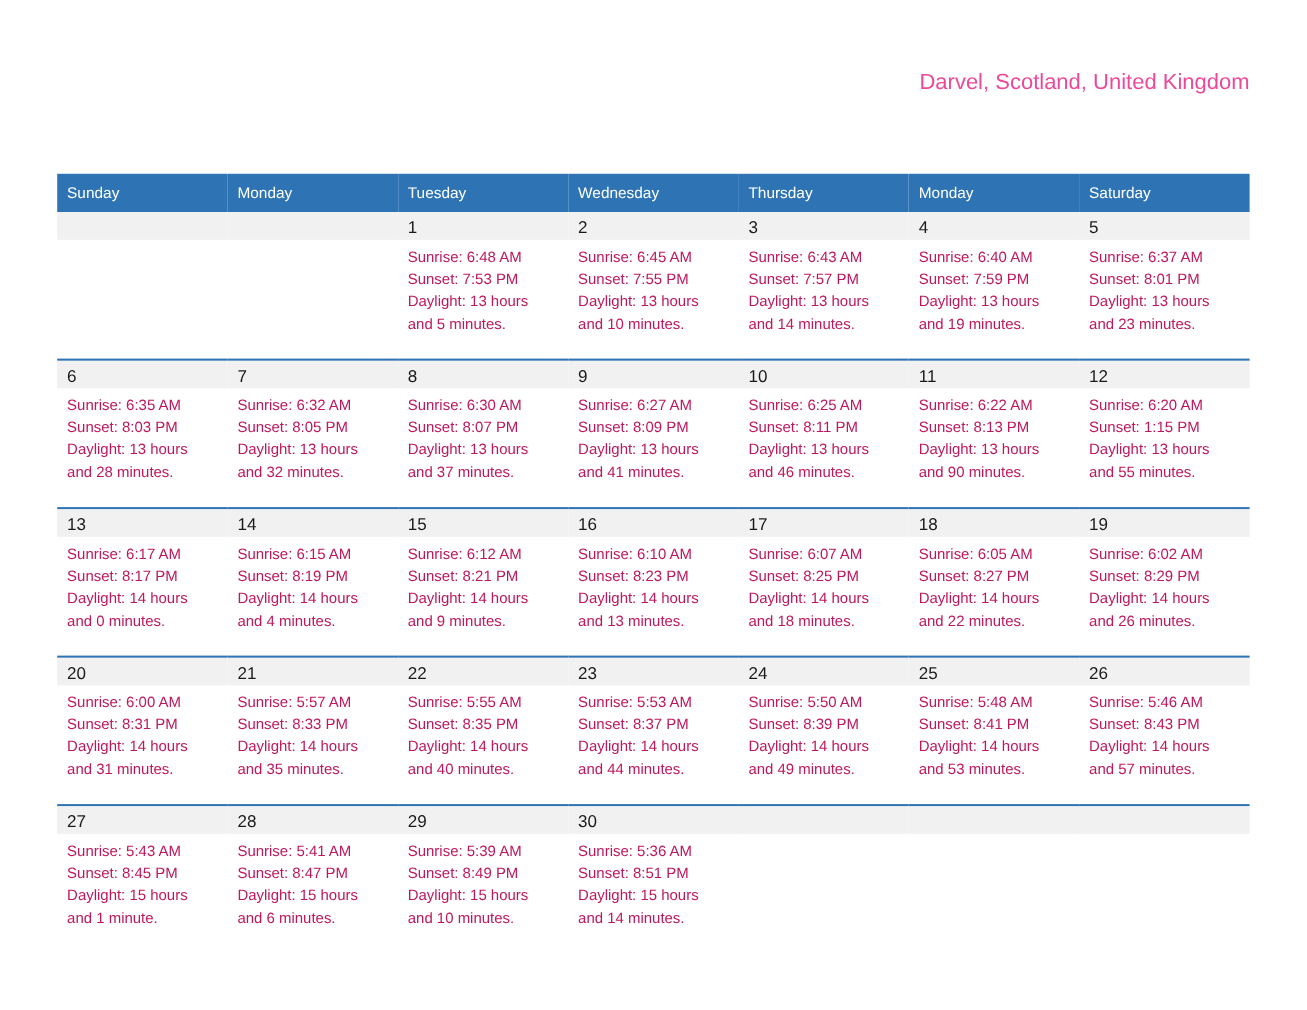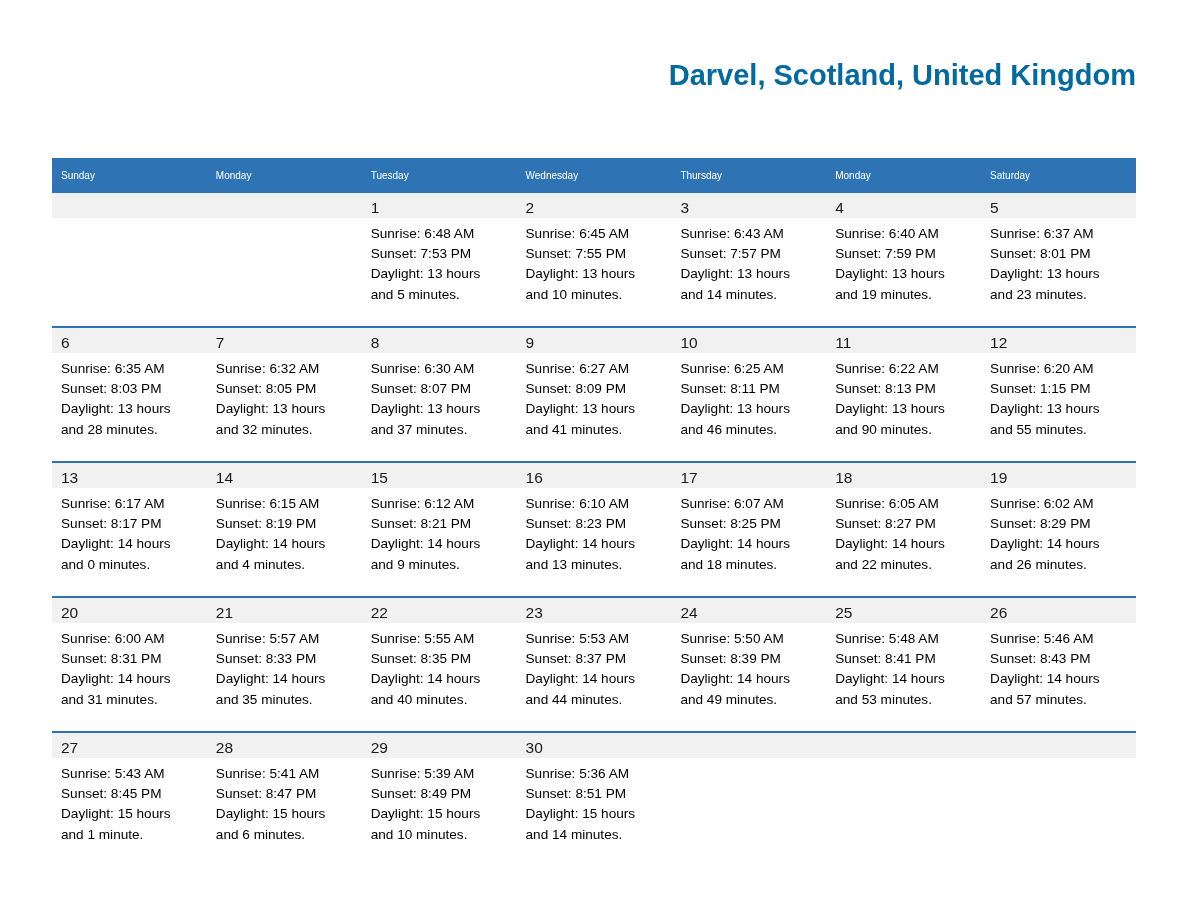--- a/index.html
+++ b/index.html
@@ -72,43 +72,43 @@
     text-align: right;
   }
   .month-title {
     font-size: 41px;
     font-weight: 400;
     color: #000;
     line-height: 48px;
     white-space: nowrap;
   }
   .location-title {
-    font-size: 29px;
-    font-weight: 700;
-    color: #0369a1;
+    font-size: 20px;
+    font-weight: 400;
+    color: #ec4899;
     line-height: 28px;
     margin-top: 13px;
     white-space: nowrap;
   }
 
   
   .calendar {
     position: absolute;
     left: 52px;
     top: 158px;
     width: 1084px;
     border-collapse: collapse;
     table-layout: fixed;
   }
   .calendar col { width: 154.85px; }
 
   thead th {
     background: #2e74b5;
     color: #ffffff;
-    font-size: 10px;
+    font-size: 14px;
     font-weight: 400;
     text-align: left;
     padding: 7px 0 8px 9px;
     height: 20px;
     vertical-align: middle;
     border: none;
   }
 
   tbody tr.week-row td {
     vertical-align: top;
@@ -133,21 +133,21 @@
     padding: 4px 0 0 9px;
     box-sizing: border-box;
     font-size: 15.5px;
     line-height: 21px;
     color: #1a1a1a;
   }
   .cell-body {
     padding: 6px 10px 0 9px;
     font-size: 13.6px;
     line-height: 20.2px;
-    color: #000000;
+    color: #be185d;
   }
   .cell-body div { white-space: nowrap; }
   .cell-body .wrap { white-space: normal; }
 </style>
 </head>
 <body>
 
 <div class="page">
 
   <div class="header">

